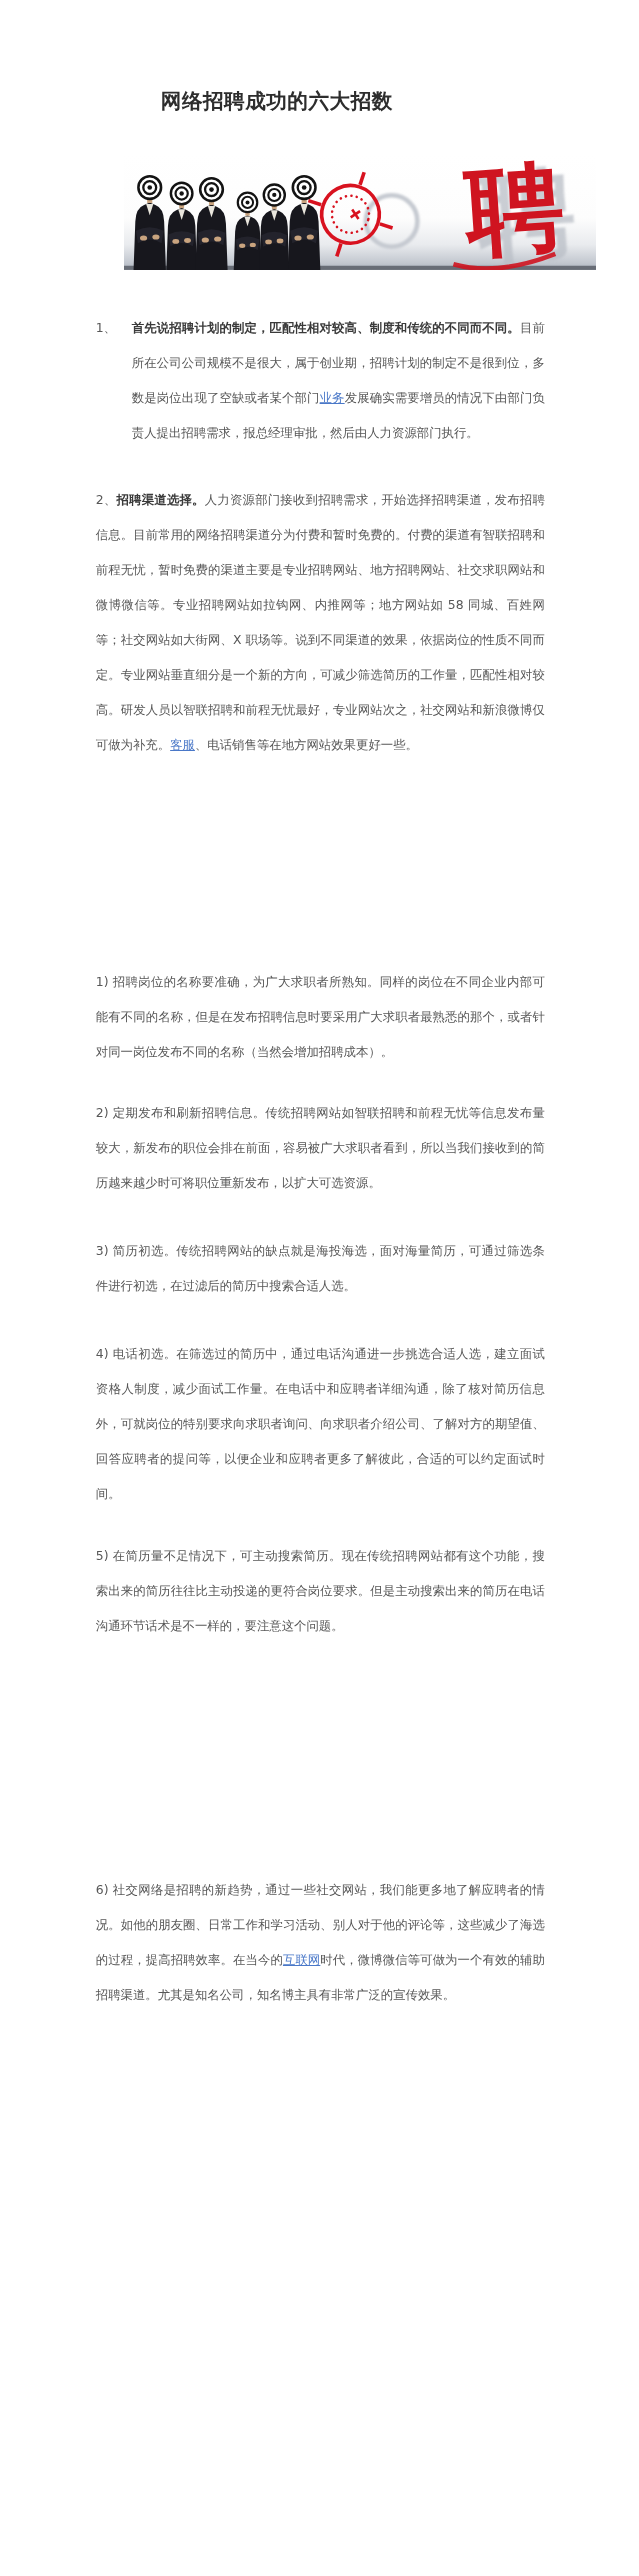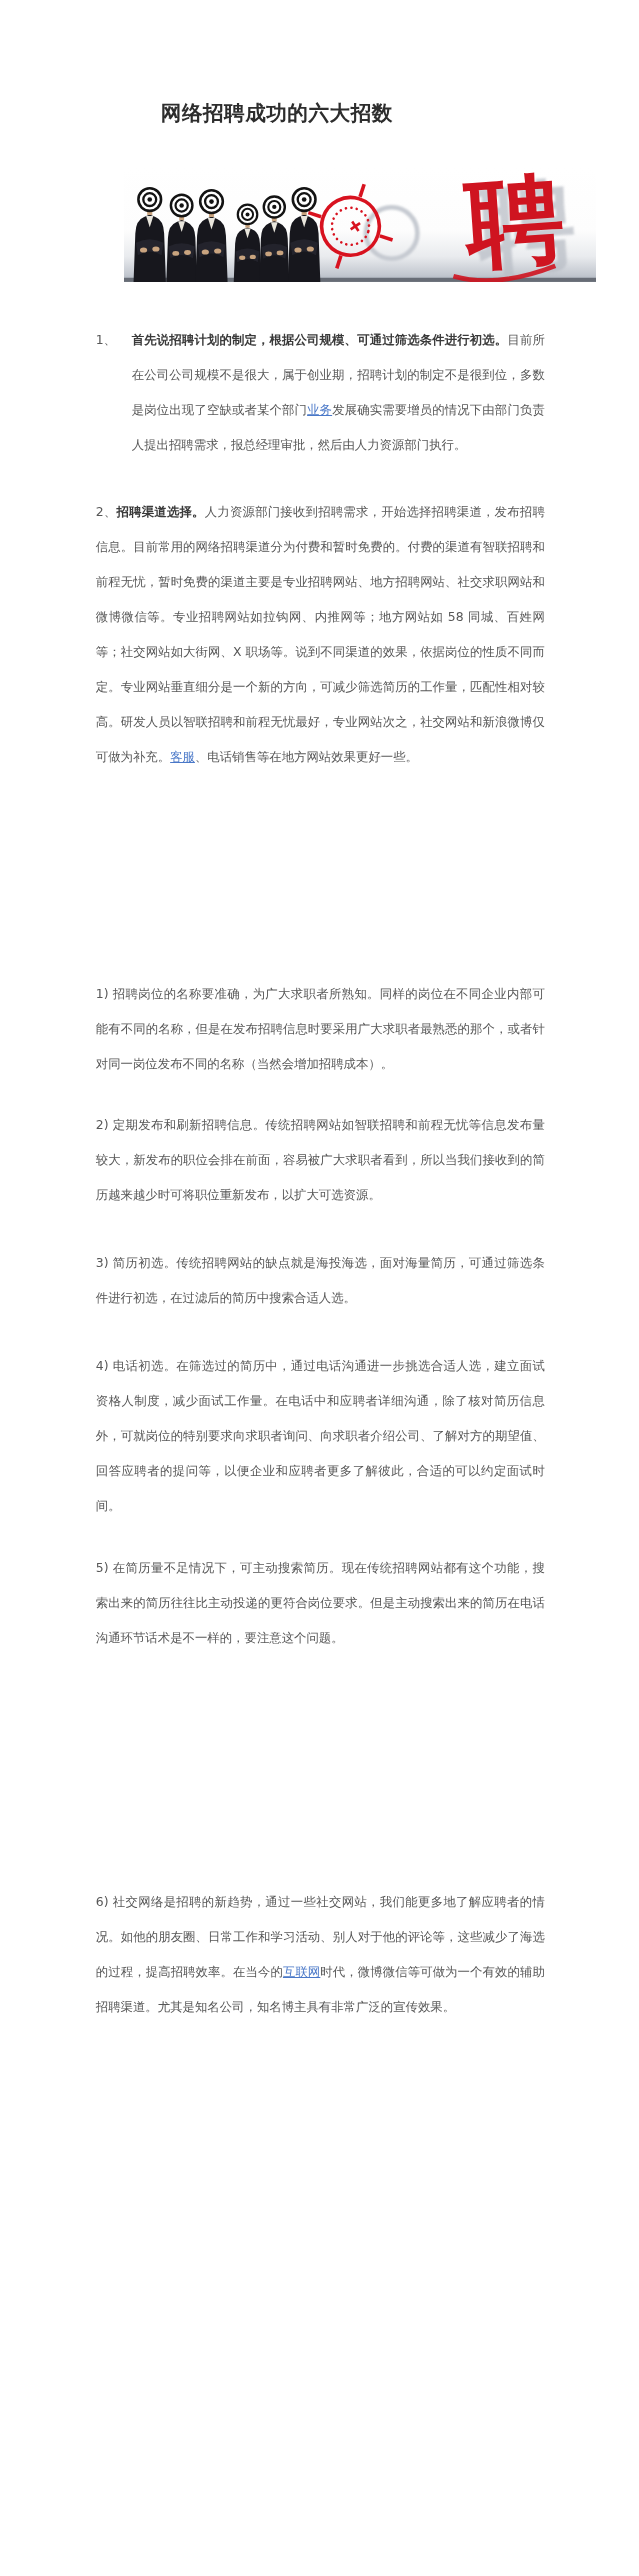--- a/index.html
+++ b/index.html
@@ -3,21 +3,21 @@
 <meta charset="utf-8">
 <style>
   html,body{margin:0;padding:0;}
   body{
     width:639px;min-height:2711px;background:#ffffff;
     font-family:"DejaVu Sans","Liberation Sans",sans-serif;
     color:#575757;
   }
   .doc{margin-left:8.8px;width:536px;}
   h1.title{
-    margin:12px;padding-top:89px;height:25px;line-height:25px;
+    margin:0;padding-top:89px;height:25px;line-height:25px;
     text-align:center;font-size:20.6px;font-weight:bold;color:#2d2d2d;
     letter-spacing:0.5px;
   }
   figure.banner{display:block;margin:41px 0 0 115px;width:472px;height:115px;padding:0;}
   .para{
     font-size:12.4px;line-height:35px;color:#575757;
     margin:0 0 0 87px;width:449px;
     text-align:justify;text-justify:inter-ideograph;
   }
   .para .bold{font-weight:bold;color:#3a3a3a;}
@@ -108,21 +108,21 @@
       </g>
 
       <text x="782" y="182" font-size="190" font-weight="bold" fill="#b9bec6" opacity="0.75" text-anchor="middle" filter="url(#soft)" transform="rotate(-4 760 120)">聘</text>
       <text x="760" y="170" font-size="190" font-weight="bold" fill="#cf1420" text-anchor="middle" transform="rotate(-4 760 120)">聘</text>
       <path d="M640,212 Q725,236 838,192" stroke="#cf1420" stroke-width="9" fill="none" opacity="0.9"></path>
     </svg>
   </figure>
 
   <div class="para hang p1">
     <span class="marker">1、</span>
-    <span class="ptext"><span class="bold">首先说招聘计划的制定，根据公司规模、可通过筛选条件进行初选。</span><span class="plain">目前所在公司公司规模不是很大，属于创业期，招聘计划的制定不是很到位，多数是岗位出现了空缺或者某个部门</span><a href="#">业务</a><span class="plain">发展确实需要增员的情况下由部门负责人提出招聘需求，报总经理审批，然后由人力资源部门执行。</span></span>
+    <span class="ptext"><span class="bold">首先说招聘计划的制定，匹配性相对较高、制度和传统的不同而不同。</span><span class="plain">目前所在公司公司规模不是很大，属于创业期，招聘计划的制定不是很到位，多数是岗位出现了空缺或者某个部门</span><a href="#">业务</a><span class="plain">发展确实需要增员的情况下由部门负责人提出招聘需求，报总经理审批，然后由人力资源部门执行。</span></span>
   </div>
 
   <div class="para p2"><span class="plain">2、</span><span class="bold">招聘渠道选择。</span><span class="plain">人力资源部门接收到招聘需求，开始选择招聘渠道，发布招聘信息。目前常用的网络招聘渠道分为付费和暂时免费的。付费的渠道有智联招聘和前程无忧，暂时免费的渠道主要是专业招聘网站、地方招聘网站、社交求职网站和微博微信等。专业招聘网站如拉钩网、内推网等；地方网站如 58 同城、百姓网等；社交网站如大街网、X 职场等。说到不同渠道的效果，依据岗位的性质不同而定。专业网站垂直细分是一个新的方向，可减少筛选简历的工作量，匹配性相对较高。研发人员以智联招聘和前程无忧最好，专业网站次之，社交网站和新浪微博仅可做为补充。</span><a href="#">客服</a><span class="plain">、电话销售等在地方网站效果更好一些。</span></div>
 
 
   <div class="para s1"><span class="plain">1) 招聘岗位的名称要准确，为广大求职者所熟知。同样的岗位在不同企业内部可能有不同的名称，但是在发布招聘信息时要采用广大求职者最熟悉的那个，或者针对同一岗位发布不同的名称（当然会增加招聘成本）。</span></div>
   <div class="para s2"><span class="plain">2) 定期发布和刷新招聘信息。传统招聘网站如智联招聘和前程无忧等信息发布量较大，新发布的职位会排在前面，容易被广大求职者看到，所以当我们接收到的简历越来越少时可将职位重新发布，以扩大可选资源。</span></div>
   <div class="para s3"><span class="plain">3) 简历初选。传统招聘网站的缺点就是海投海选，面对海量简历，可通过筛选条件进行初选，在过滤后的简历中搜索合适人选。</span></div>
   <div class="para s4"><span class="plain">4) 电话初选。在筛选过的简历中，通过电话沟通进一步挑选合适人选，建立面试资格人制度，减少面试工作量。在电话中和应聘者详细沟通，除了核对简历信息外，可就岗位的特别要求向求职者询问、向求职者介绍公司、了解对方的期望值、回答应聘者的提问等，以便企业和应聘者更多了解彼此，合适的可以约定面试时间。</span></div>
   <div class="para s5"><span class="plain">5) 在简历量不足情况下，可主动搜索简历。现在传统招聘网站都有这个功能，搜索出来的简历往往比主动投递的更符合岗位要求。但是主动搜索出来的简历在电话沟通环节话术是不一样的，要注意这个问题。</span></div>

